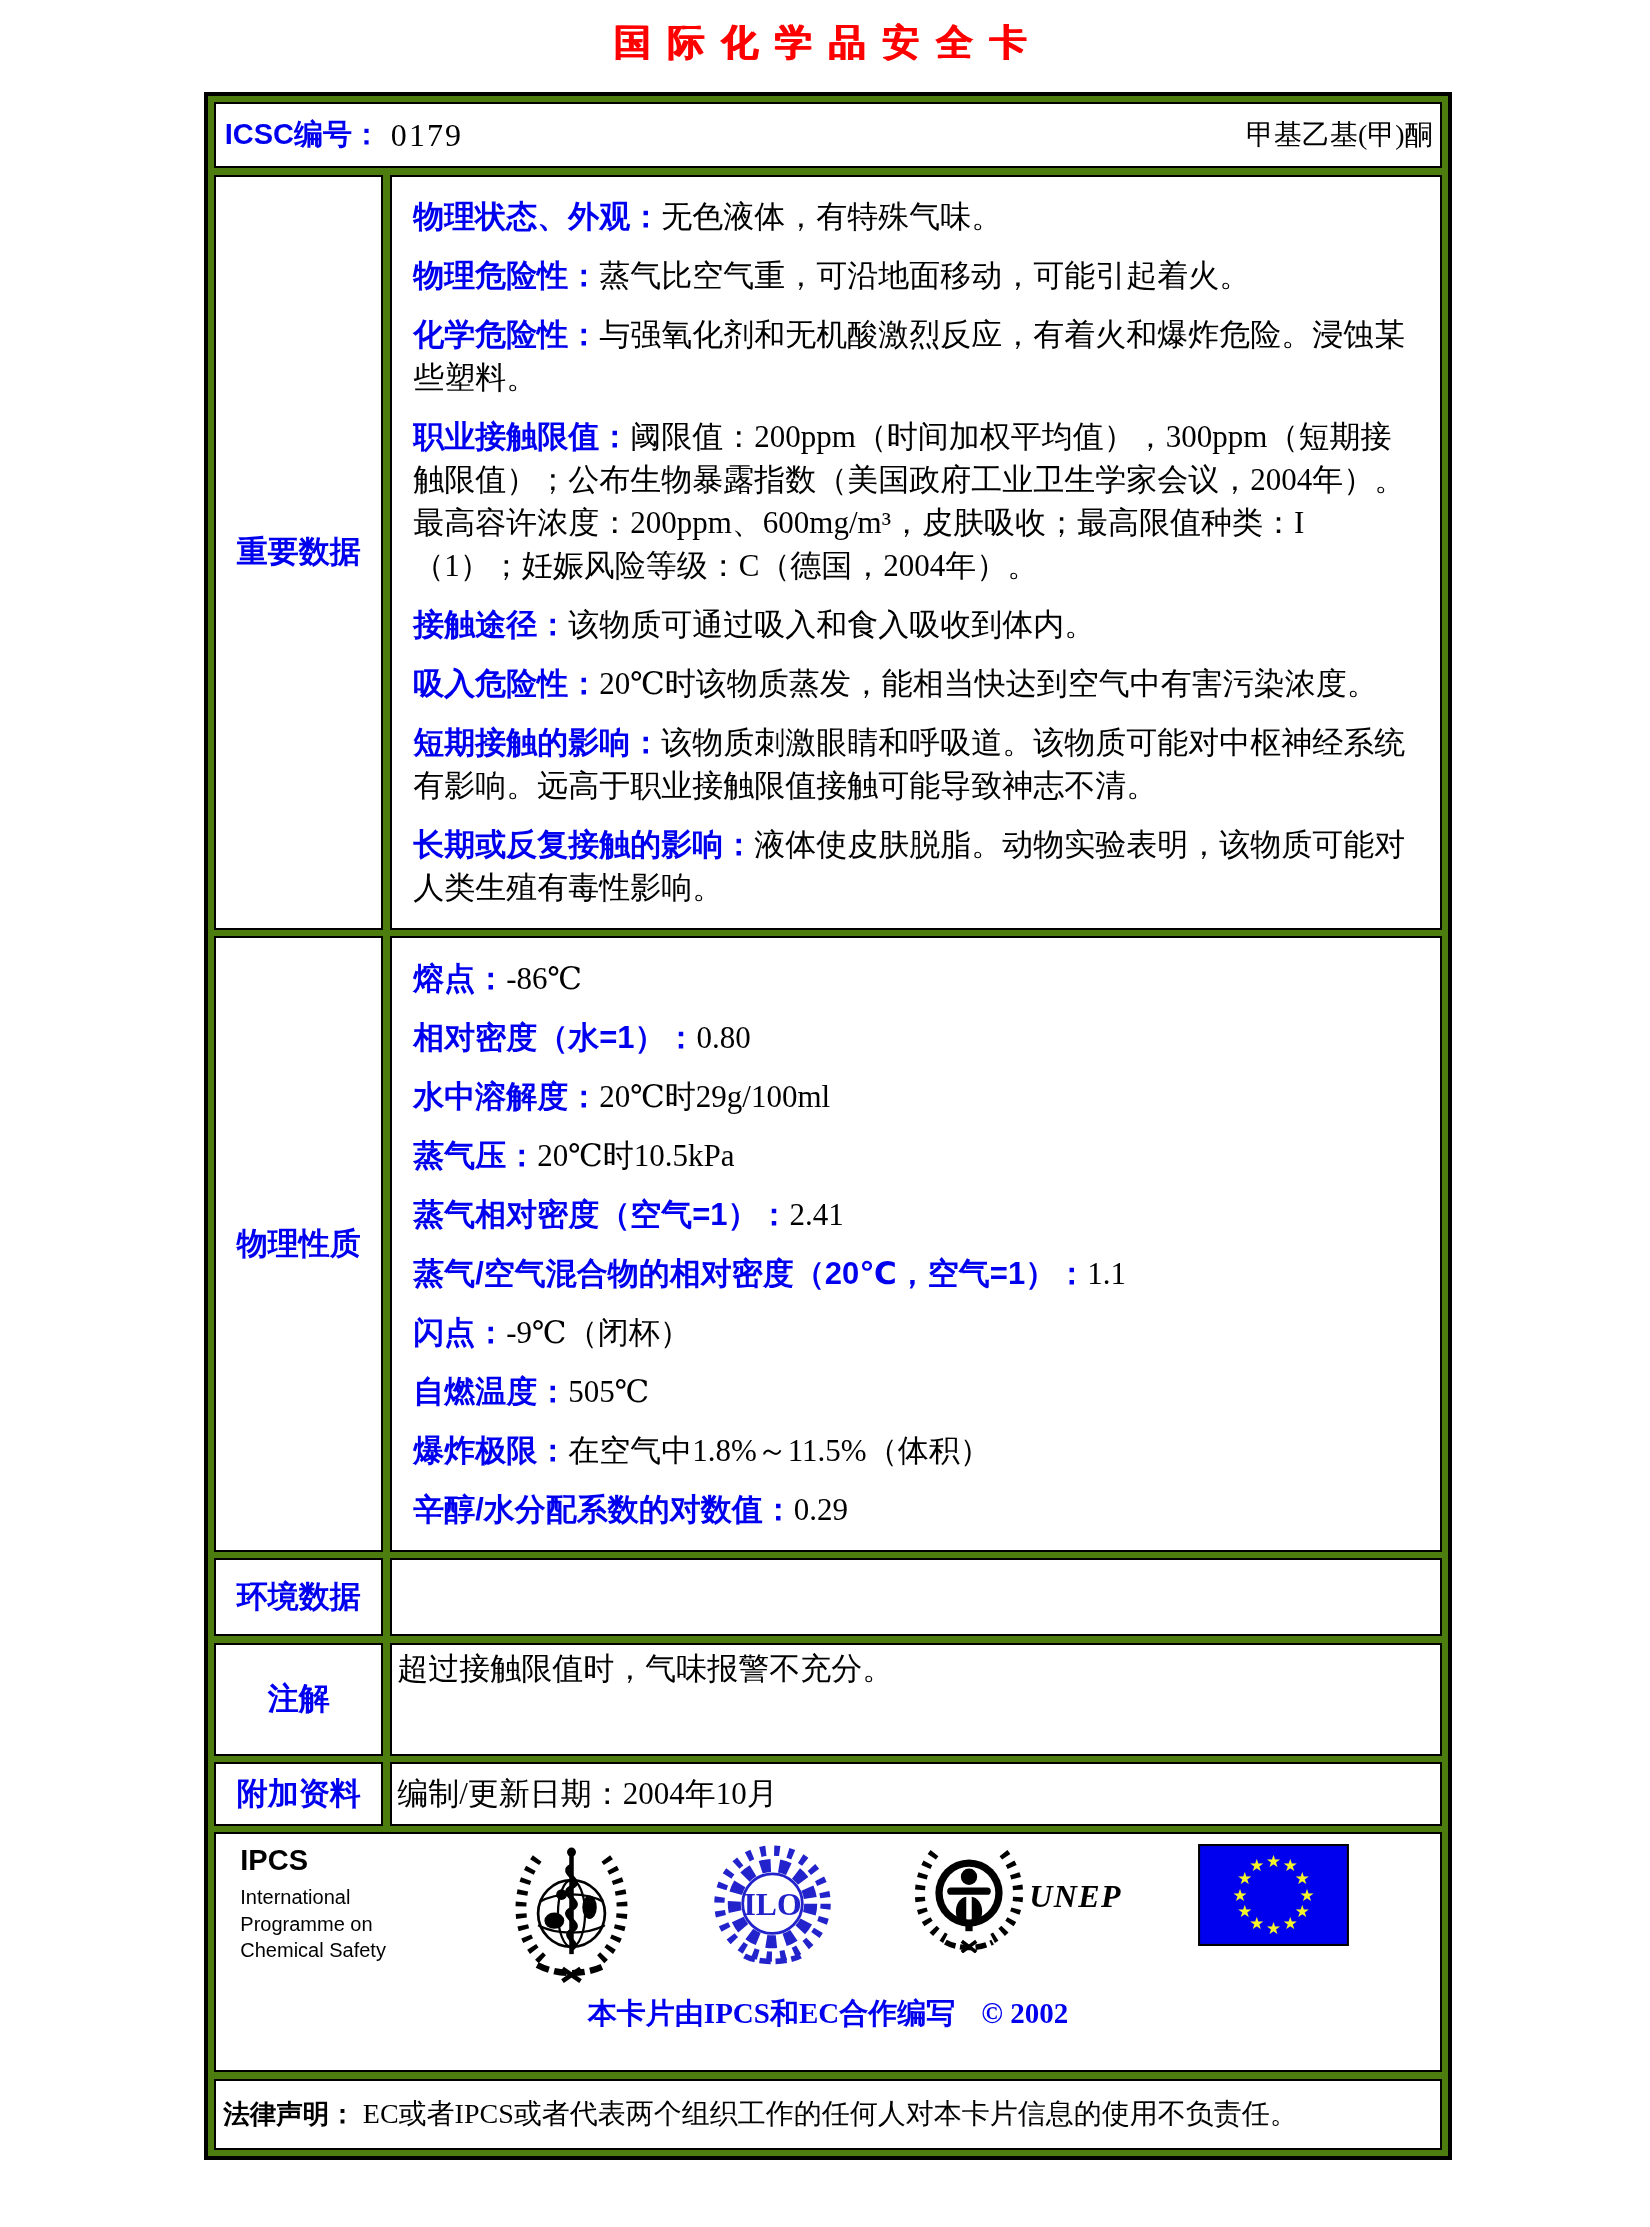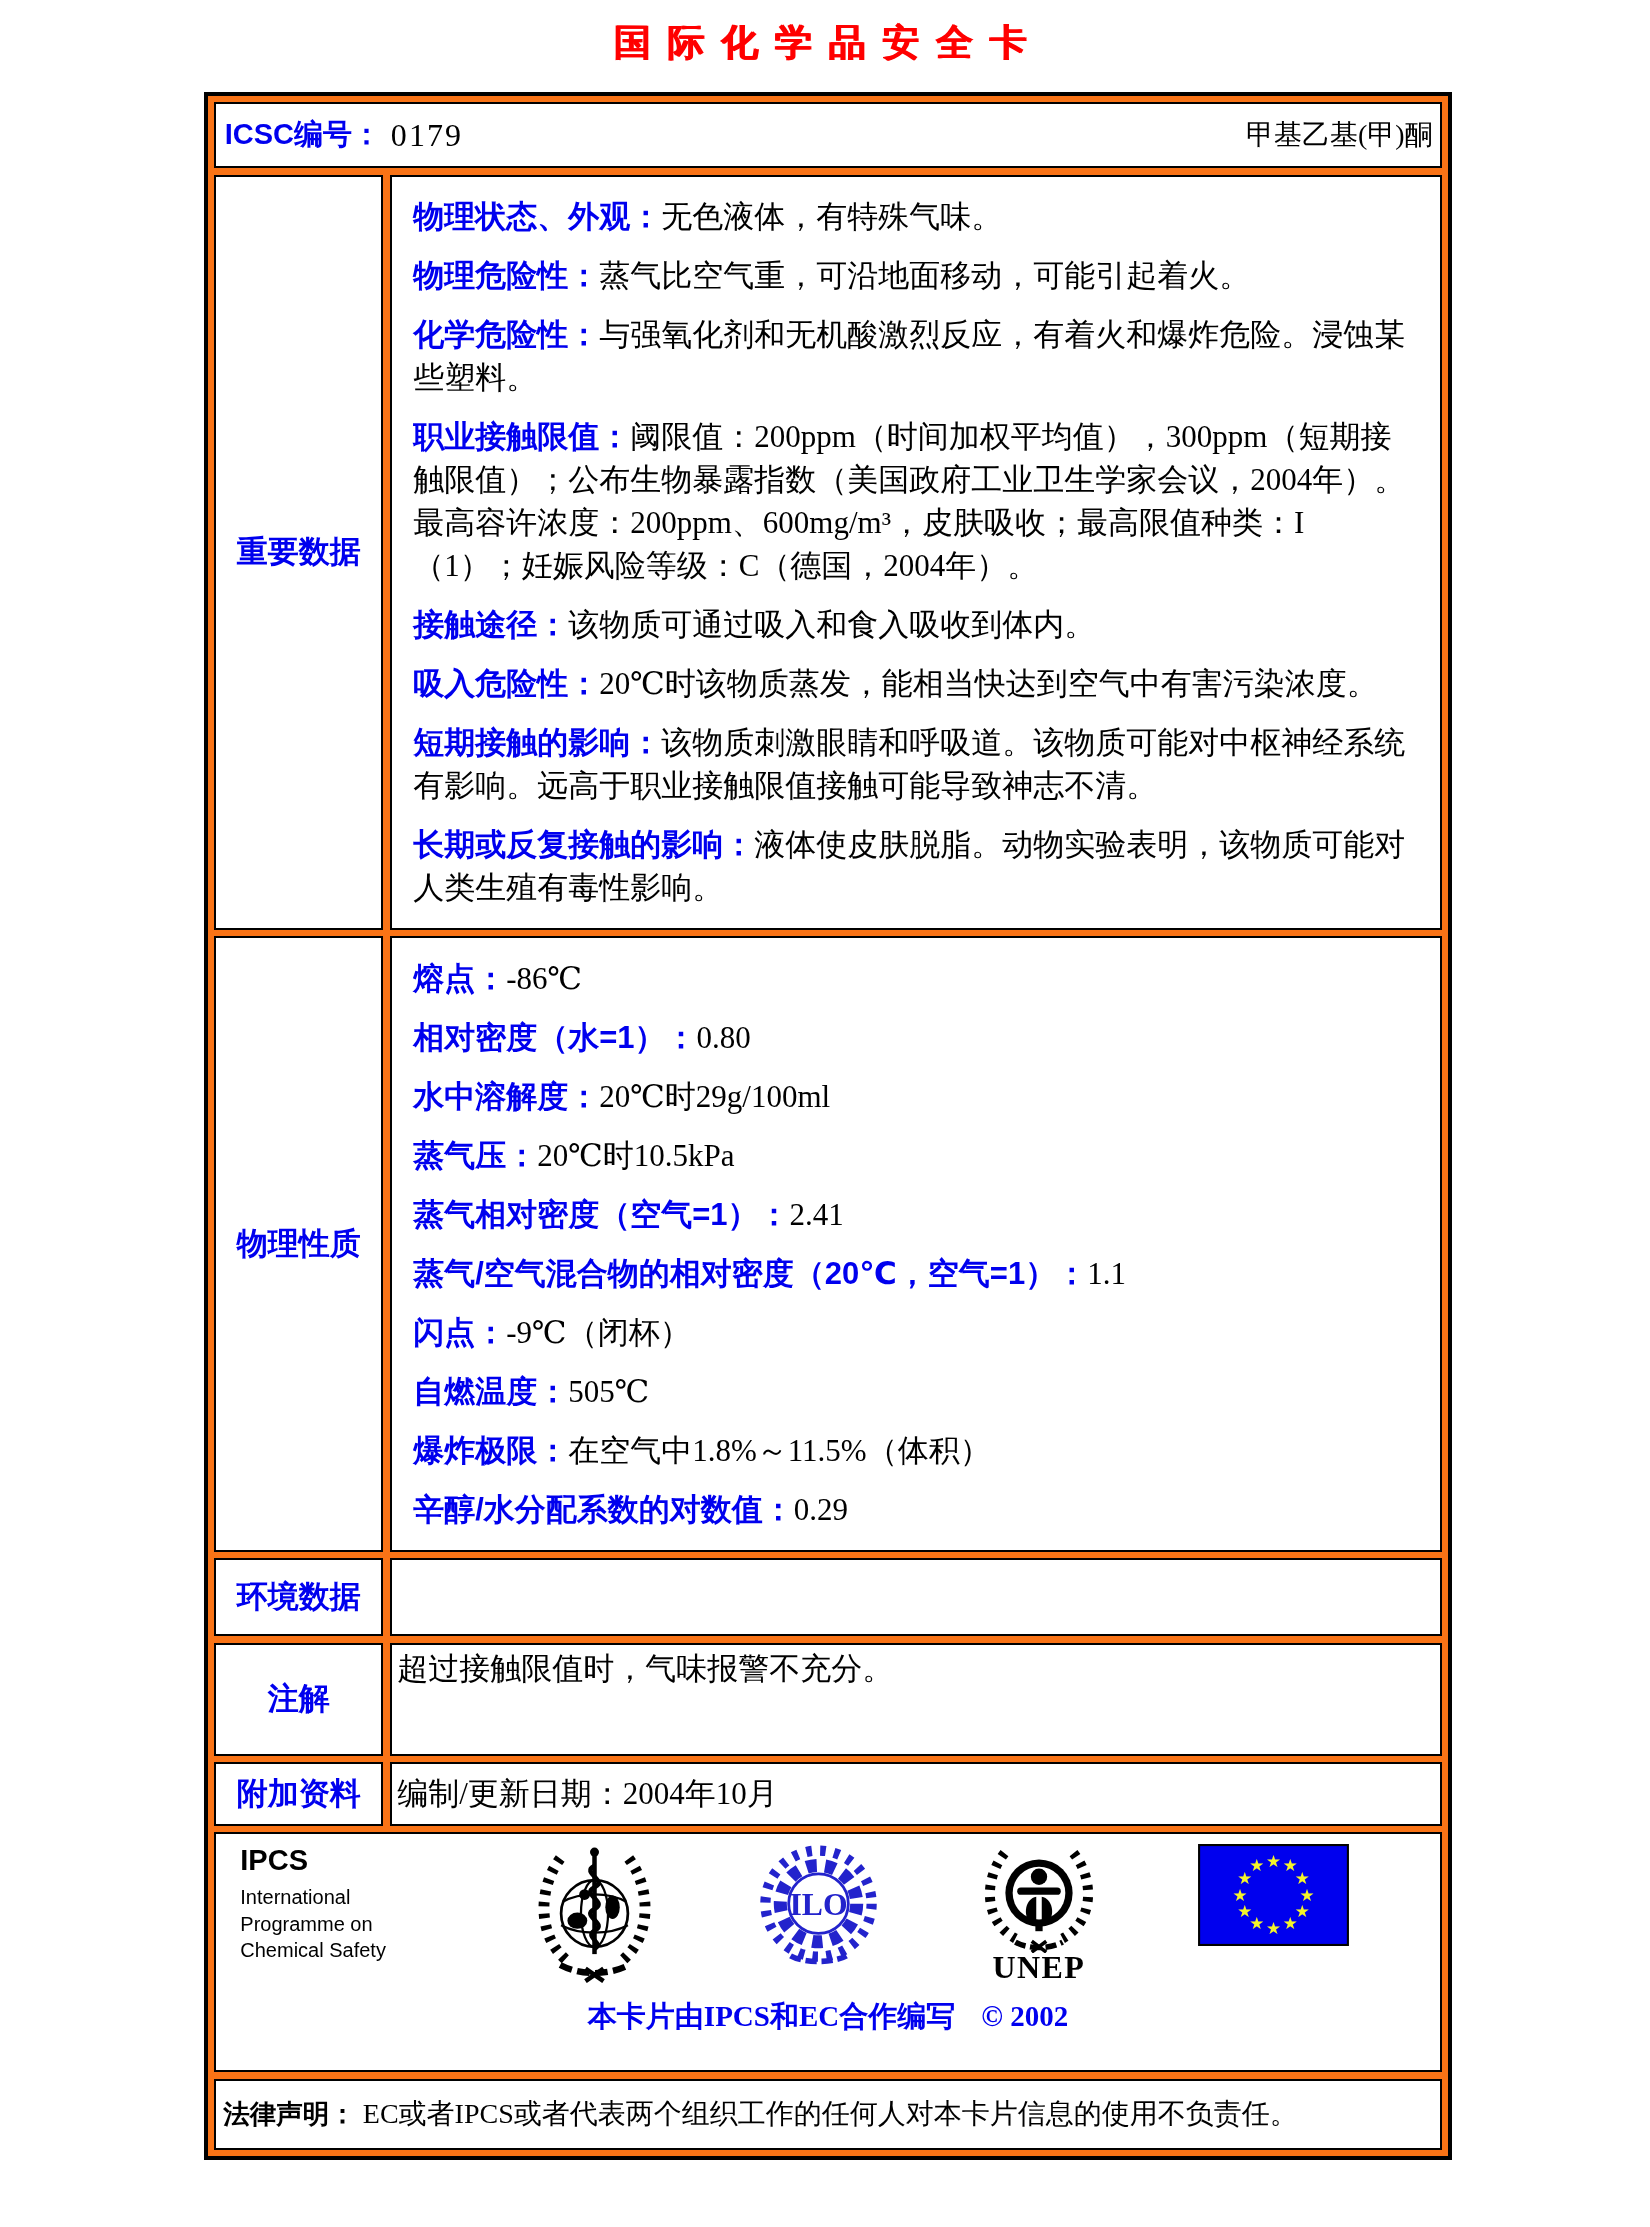--- a/index.html
+++ b/index.html
@@ -19,21 +19,21 @@
     font-weight: 900;
     letter-spacing: 16.7px;
     color: #ff0000;
     text-shadow: 1.4px 0 0 #ff0000;
   }
   .card {
     width: 1248px;
     margin-left: 204px;
     border: 4.2px solid #000;
     padding: 6.3px;
-    background: #f97316;
+    background: #4d7c0f;
   }
   .row { display: flex; gap: 6.3px; margin-bottom: 6.3px; }
   .row:last-child { margin-bottom: 0; }
   .cell { border: 2.1px solid #000; background: #fff; }
   .label-cell {
     flex: 0 0 169px;
     display: flex; align-items: center; justify-content: center;
     font-family: "Liberation Sans", "DejaVu Sans", sans-serif;
     font-weight: bold; font-size: 31px; color: #0000ee;
     text-align: center;
@@ -68,21 +68,21 @@
 
   
   .logos-row .cell { flex: 1; min-height: 240px; padding: 9.8px 0 7px 0; }
   .logos-line {
     display: flex; align-items: flex-start; justify-content: space-between;
     padding: 0 91px 0 24px;
   }
   .ipcs-block { width: 192px; font-family: "Liberation Sans", "DejaVu Sans", sans-serif; }
   .ipcs-title { font-size: 29px; font-weight: bold; margin-bottom: 7px; }
   .ipcs-sub { font-size: 20px; line-height: 26.5px; }
-  .unep-block { display: flex; flex-direction: column; align-items: center; }
+  .unep-block { display: flex; flex-direction: row; align-items: center; font-style: italic; }
   .unep-word {
     font-family: "Liberation Serif", "DejaVu Serif", serif;
     font-weight: bold; font-size: 32px; letter-spacing: 1.4px; margin-top: -4.2px;
   }
   .credit-line { text-align: center; margin-top: 11px; font-size: 29px; color: #0000ee; }
   .credit-main { font-weight: bold; font-family: "Liberation Serif", "DejaVu Serif", serif; }
   .credit-copy { font-weight: bold; margin-left: 26px; }
 
   
   .legal-row .cell {

